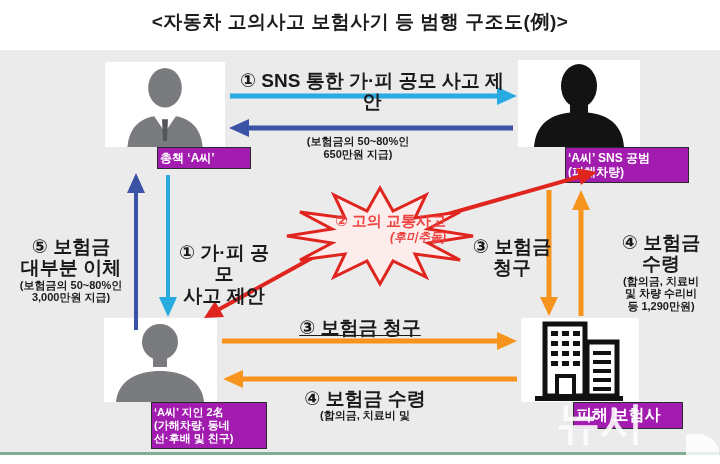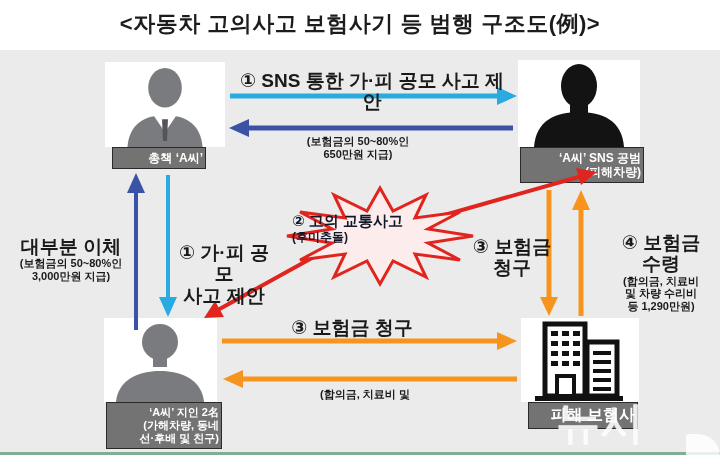--- a/index.html
+++ b/index.html
@@ -2,39 +2,39 @@
 <html><head>
 <meta charset="utf-8">
 <style>
   html,body{margin:0;padding:0;background:#fff;}
   .stage{
     position:relative;width:720px;height:464px;overflow:hidden;
     font-family:"Liberation Sans","DejaVu Sans",sans-serif;background:#ffffff;
   }
   .title{
     position:absolute;top:9px;left:0;width:720px;text-align:center;
-    font-size:22px;font-weight:bold;color:#1c1c1c;letter-spacing:0.5px;
+    font-size:19px;font-weight:bold;color:#1c1c1c;letter-spacing:0.5px;
   }
   .panel{position:absolute;left:0;top:50px;width:720px;height:402px;background:#ebebeb;}
   .greenline{position:absolute;left:0;top:452px;width:720px;height:3px;background:#7fae94;}
   .card{position:absolute;background:#ffffff;}
   .blackbox{
-    position:absolute;background:#737373;color:#ffffff;font-weight:bold;
-    text-align:right;padding:3px 2px;line-height:1.18;border:1px solid #2a2a2a;
+    position:absolute;background:#a21caf;color:#ffffff;font-weight:bold;
+    text-align:left;padding:3px 2px;line-height:1.18;border:1px solid #2a2a2a;margin-left:45px;
   }
   .overlay{position:absolute;left:0;top:0;width:720px;height:464px;pointer-events:none;}
   .lbl{position:absolute;text-align:center;color:#1a1a1a;font-weight:bold;}
   .lbl .main{font-size:19px;line-height:1.12;}
   .lbl .sub{font-size:11px;line-height:1.14;}
   .accident-text{
-    position:absolute;left:292px;top:213px;width:164px;text-align:left;
-    color:#0f172a;font-weight:bold;
+    position:absolute;left:282px;top:213px;width:164px;text-align:right;
+    color:#ef4444;font-weight:bold;
   }
   .accident-text .l1{font-size:15px;line-height:1.1;}
-  .accident-text .l2{font-size:12px;line-height:1.2;}
+  .accident-text .l2{font-size:12px;line-height:1.2;font-style:italic;}
   .watermark{
     position:absolute;left:556px;top:394px;display:flex;align-items:center;gap:6px;
     color:rgba(255,255,255,0.82);font-size:44px;font-weight:bold;z-index:30;
     text-shadow:0 0 1px rgba(220,220,220,0.4);
   }
   .wm-mark{
     width:36px;height:40px;background:rgba(255,255,255,0.82);
     border-radius:3px 22px 3px 3px;margin-top:2px;
   }
 </style>
@@ -171,20 +171,21 @@
   <div class="lbl" style="left:232px;top:70px;width:280px;">
     <div class="main">① SNS 통한 가·피 공모 사고 제안</div>
   </div>
 
   <div class="lbl" style="left:258px;top:135px;width:200px;">
     <div class="sub">(보험금의 50~80%인</div>
     <div class="sub">650만원 지급)</div>
   </div>
 
   <div class="lbl" style="left:8px;top:236px;width:126px;">
+    <div class="main">⑤ 보험금</div>
     <div class="main">대부분 이체</div>
     <div class="sub">(보험금의 50~80%인</div>
     <div class="sub">3,000만원 지급)</div>
   </div>
 
   <div class="lbl" style="left:174px;top:242px;width:100px;">
     <div class="main">① 가·피 공모</div>
     <div class="main">사고 제안</div>
   </div>
 
@@ -194,25 +195,26 @@
   </div>
 
   <div class="lbl" style="left:608px;top:232px;width:106px;">
     <div class="main">④ 보험금</div>
     <div class="main">수령</div>
     <div class="sub">(합의금, 치료비</div>
     <div class="sub">및 차량 수리비</div>
     <div class="sub">등 1,290만원)</div>
   </div>
 
-  <div class="lbl" style="left:262px;top:317px;width:180px;">
+  <div class="lbl" style="left:270px;top:317px;width:180px;text-decoration:underline;">
     <div class="main">③ 보험금 청구</div>
   </div>
 
   <div class="lbl" style="left:255px;top:388px;width:220px;">
+    <div class="main">④ 보험금 수령</div>
     <div class="sub">(합의금, 치료비 및</div>
   </div>
 
   <div class="watermark">
     <span>뉴시스</span>
     <span class="wm-mark"></span>
   </div>
 
   <div class="greenline"></div>
 </div>

